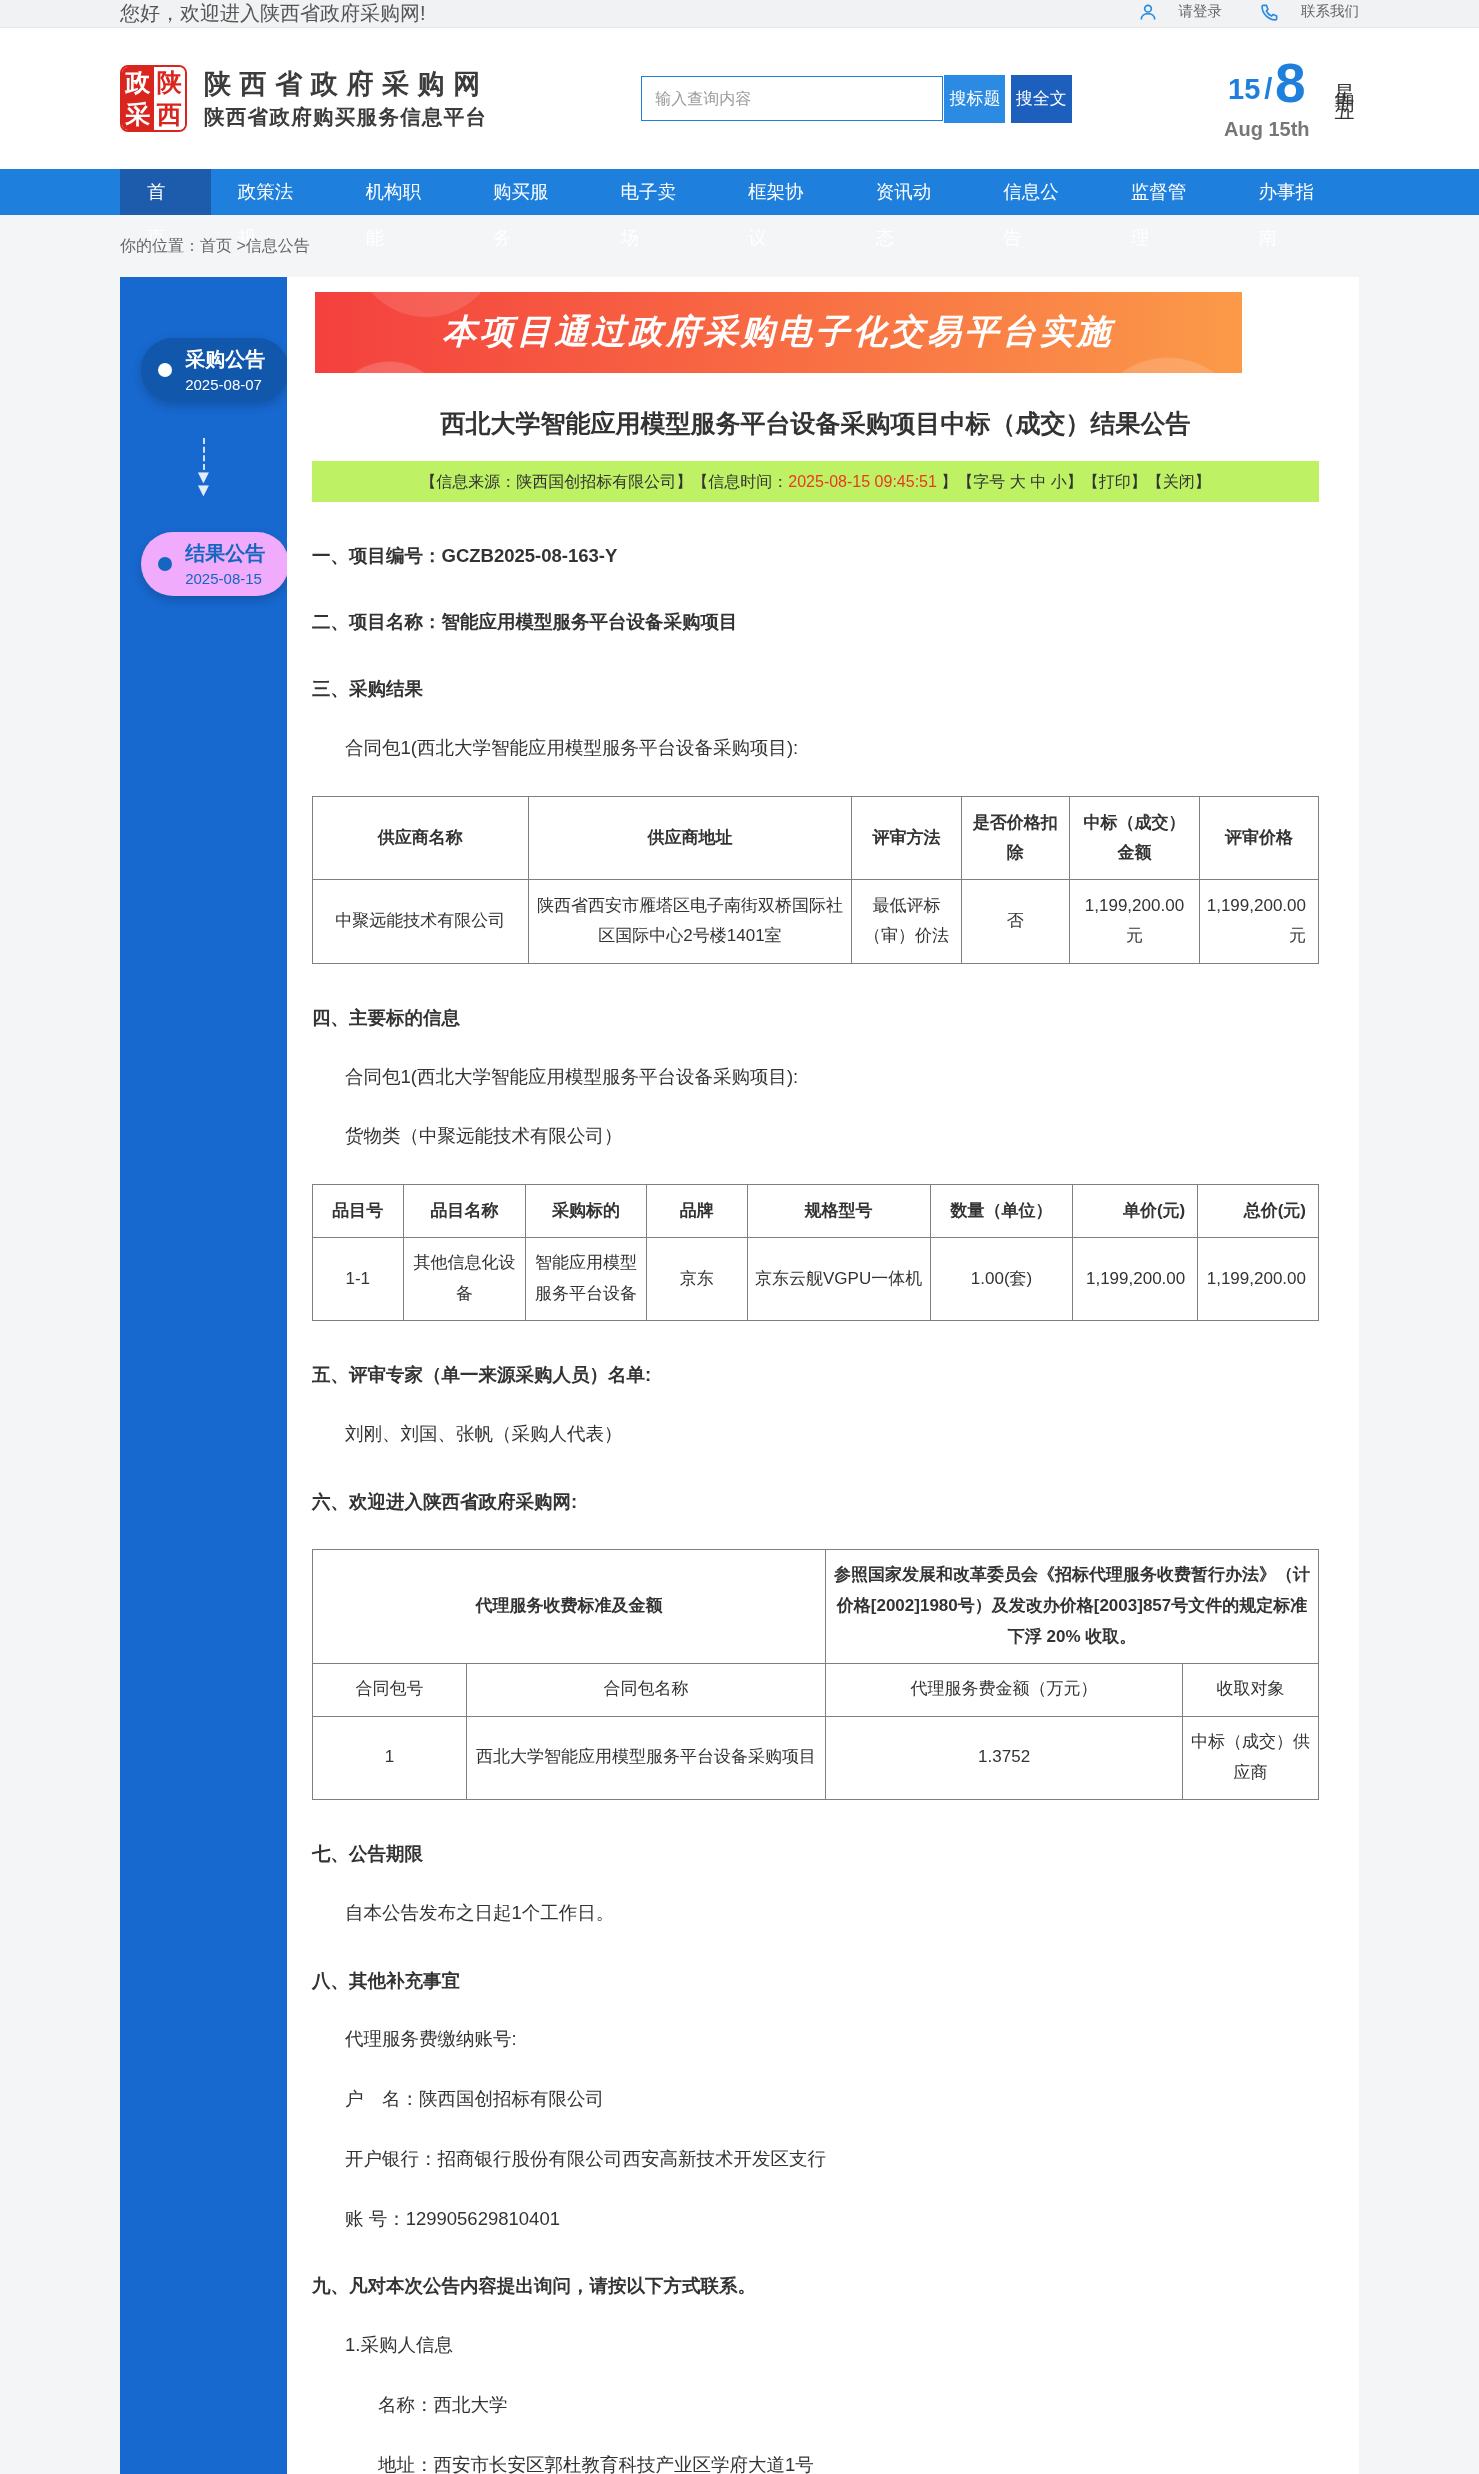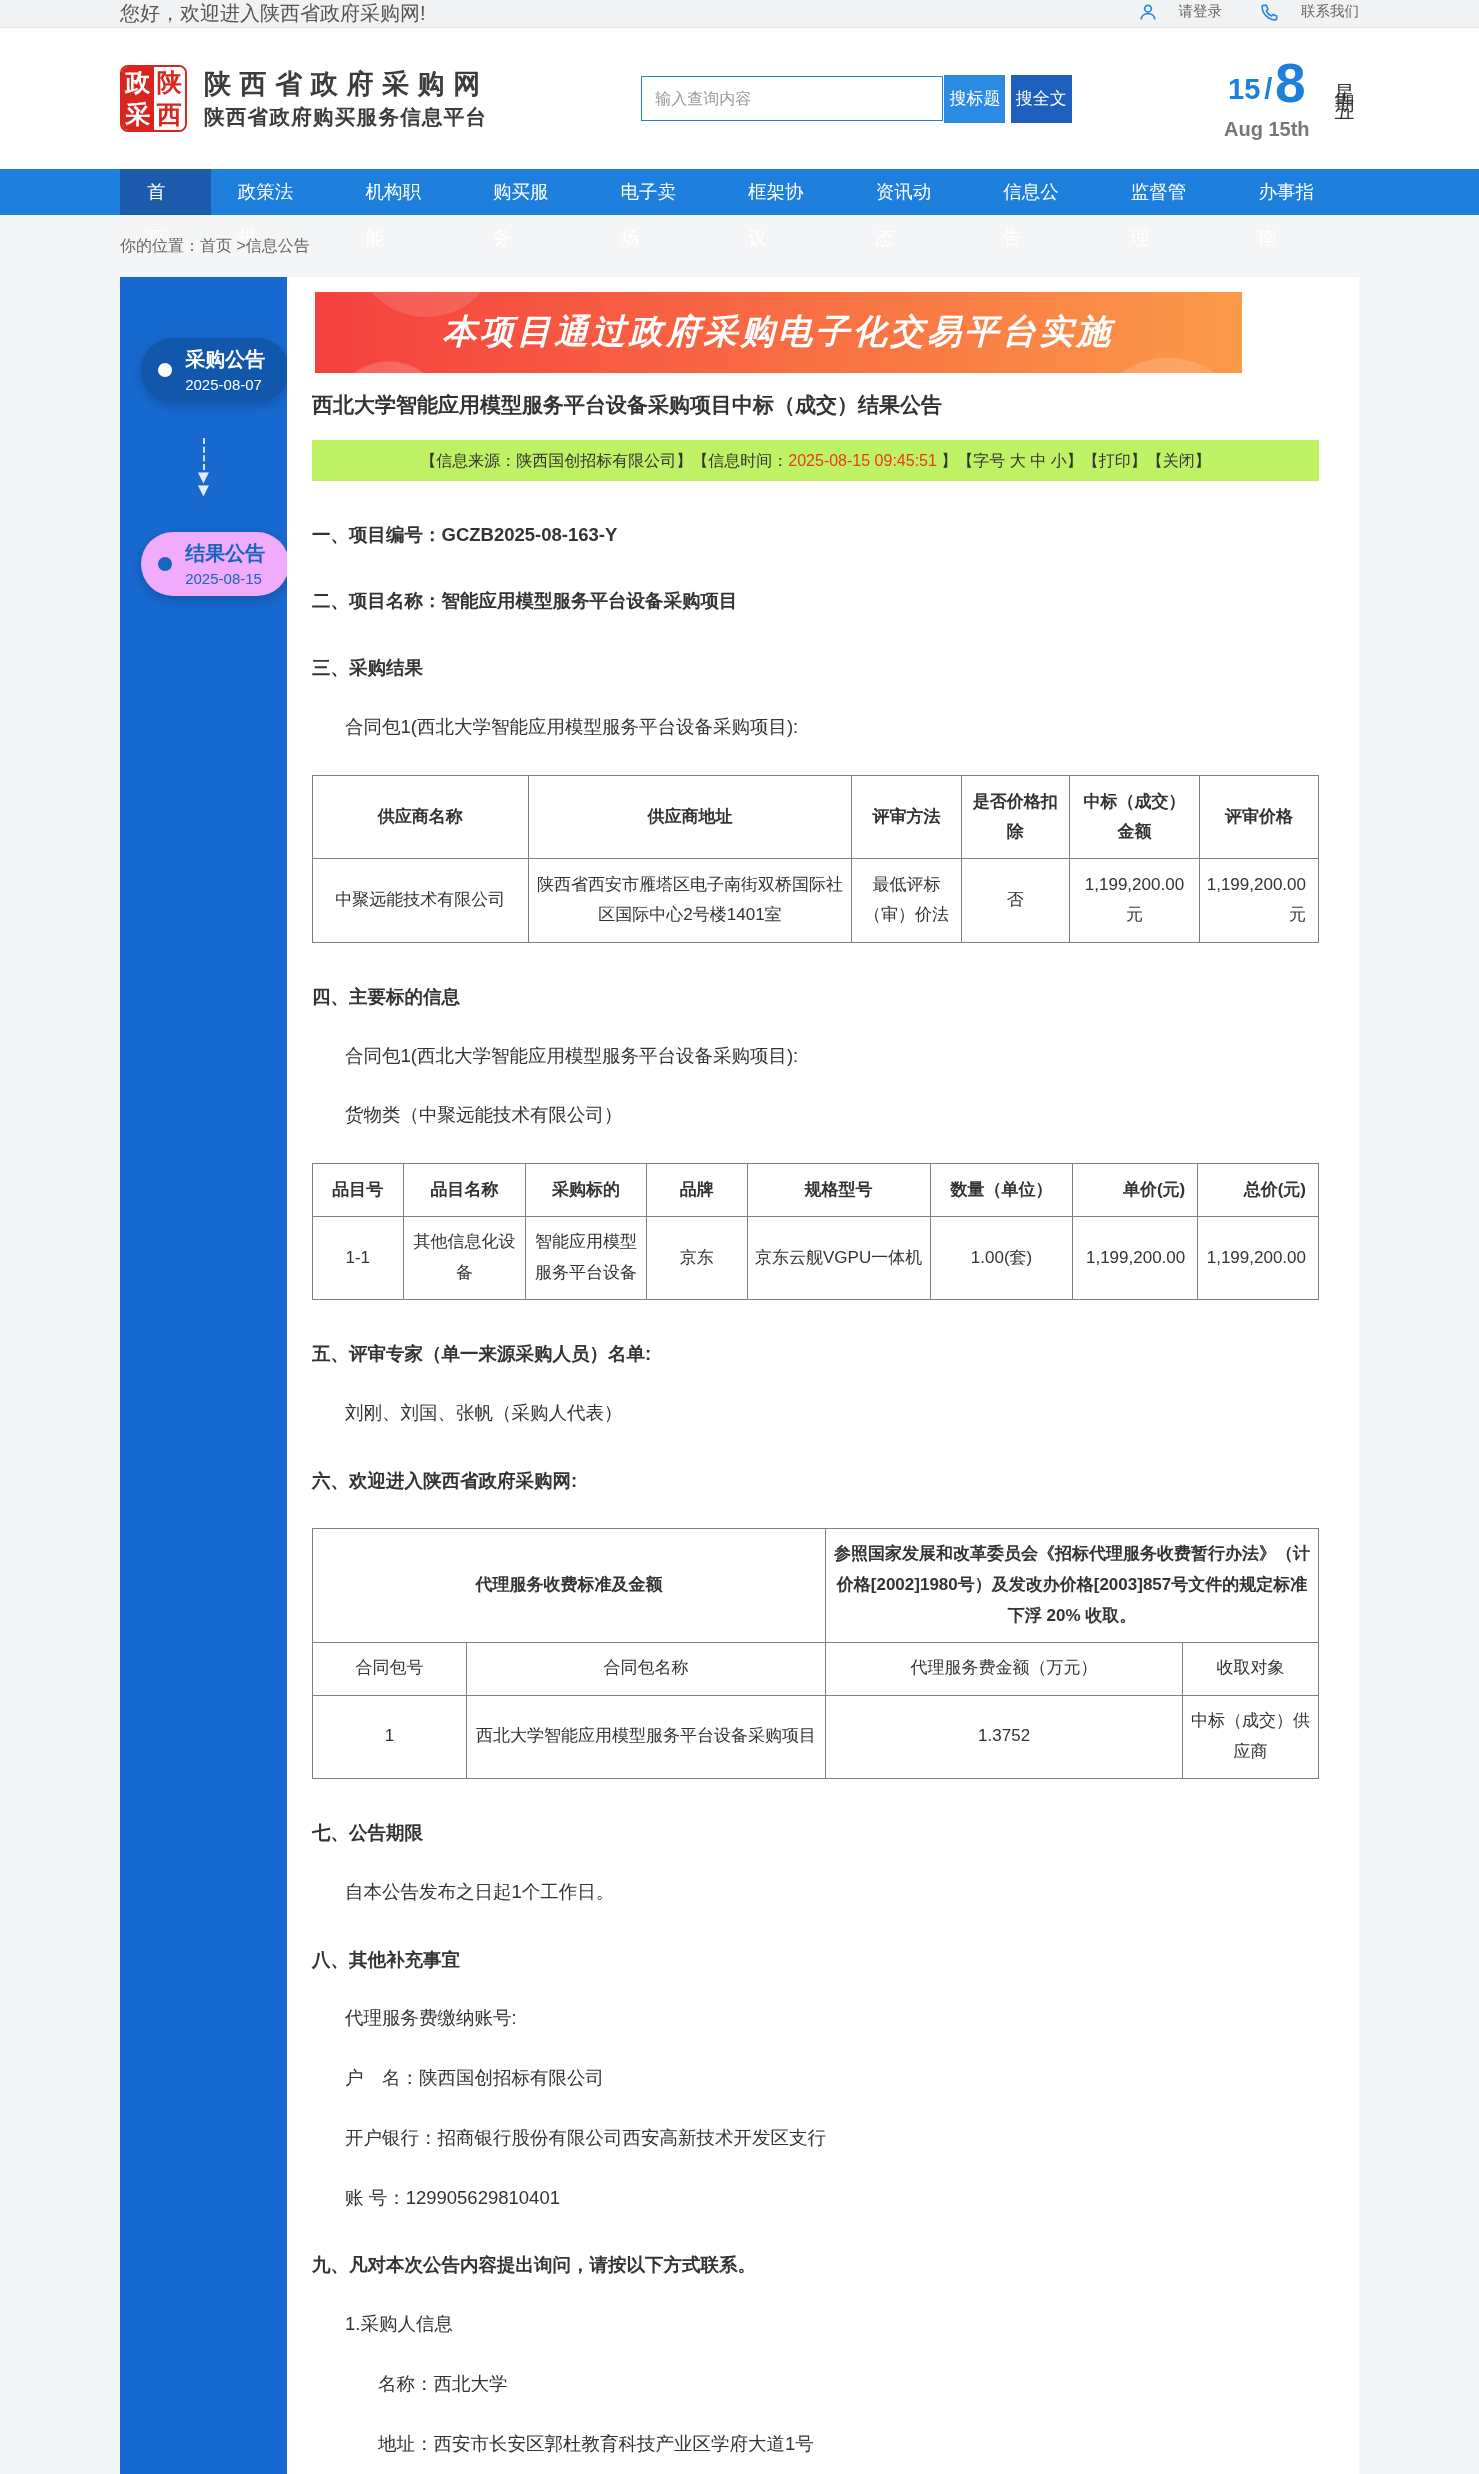--- a/index.html
+++ b/index.html
@@ -104,21 +104,21 @@
     background:
       radial-gradient(circle at 8% 160%, rgba(255,255,255,.18) 0 59px, transparent 61px),
       radial-gradient(circle at 12% -60%, rgba(255,255,255,.12) 0 73px, transparent 74px),
       radial-gradient(circle at 92% 180%, rgba(255,255,255,.16) 0 79px, transparent 81px);
   }
   .banner-text {
     position: relative; color: #fff; font-size: 34px; font-weight: bold; font-style: italic;
     letter-spacing: 3.3px;
   }
 
-  .article-title { text-align: left; font-size: 21px; font-weight: bold; color: #333; margin-top: 18px; }
+  .article-title { text-align: center; font-size: 25px; font-weight: bold; color: #333; margin-top: 34px; }
 
   .meta-bar {
     margin-top: 21px; background: #bef264; height: 41px; line-height: 41px;
     text-align: center; font-size: 16px; color: #333; white-space: nowrap;
   }
   .meta-time { color: #e83a1f; }
   .meta-ctrl { cursor: pointer; }
 
   .sec-h { font-size: 18.5px; font-weight: bold; color: #333; margin-top: 41px; line-height: 1.4; }
   .para { font-size: 18.5px; color: #333; margin-top: 32px; padding-left: 33px; line-height: 1.5; }

